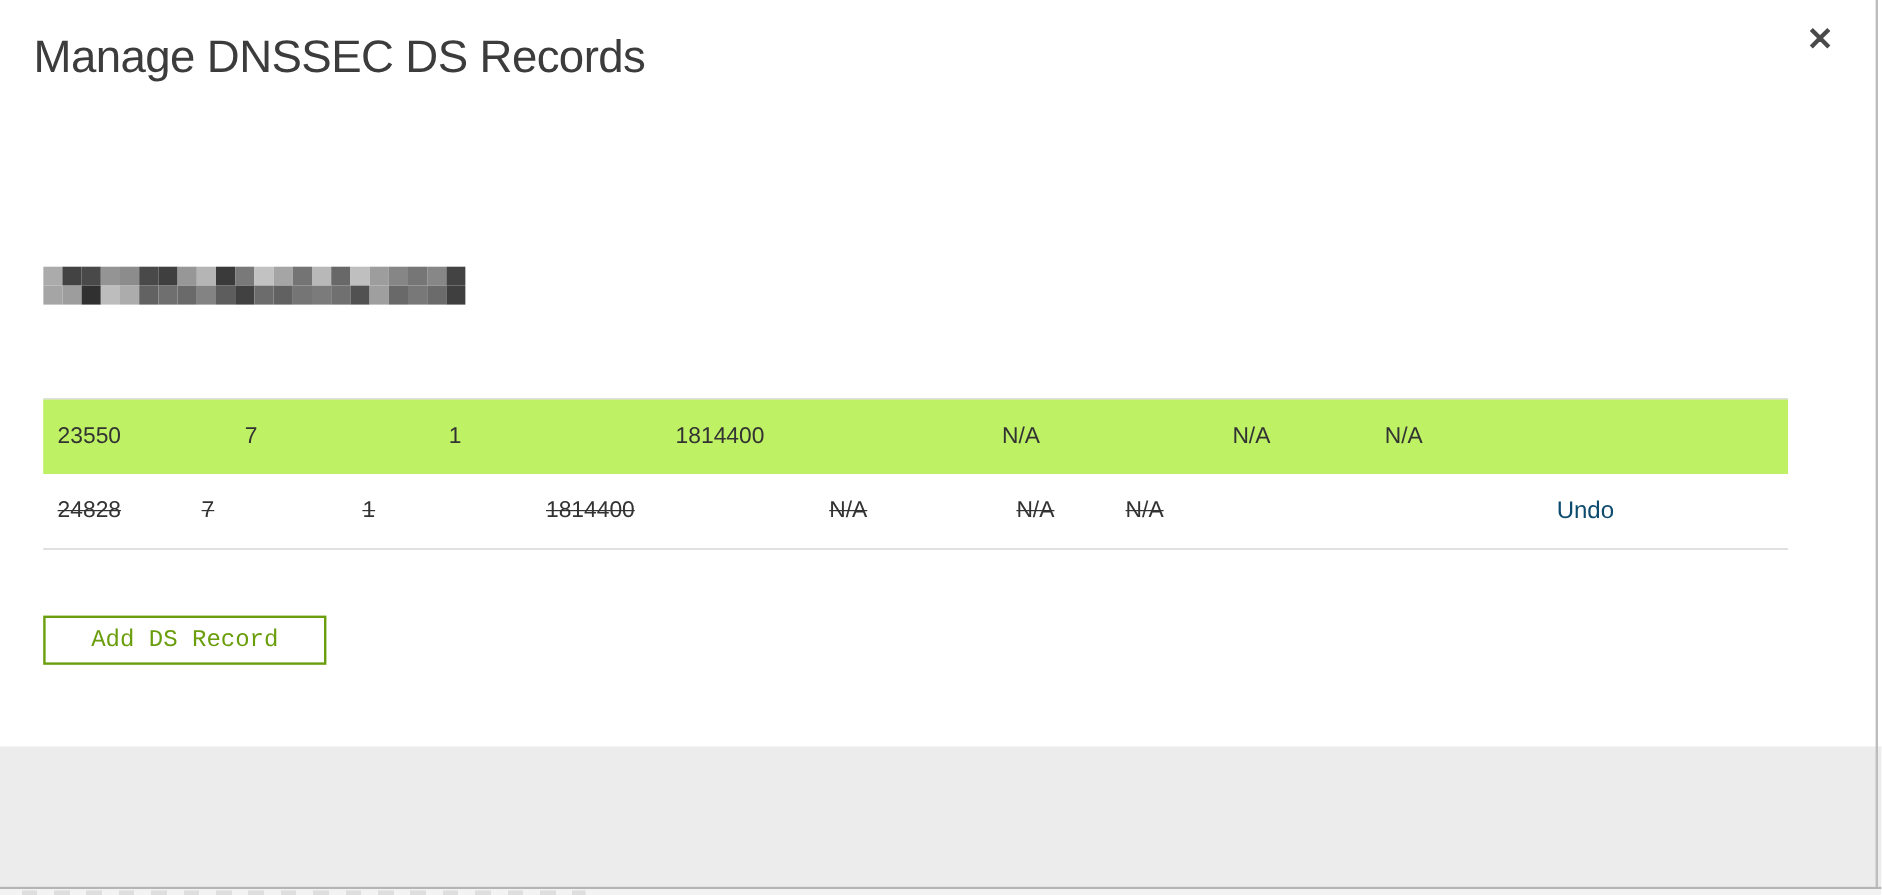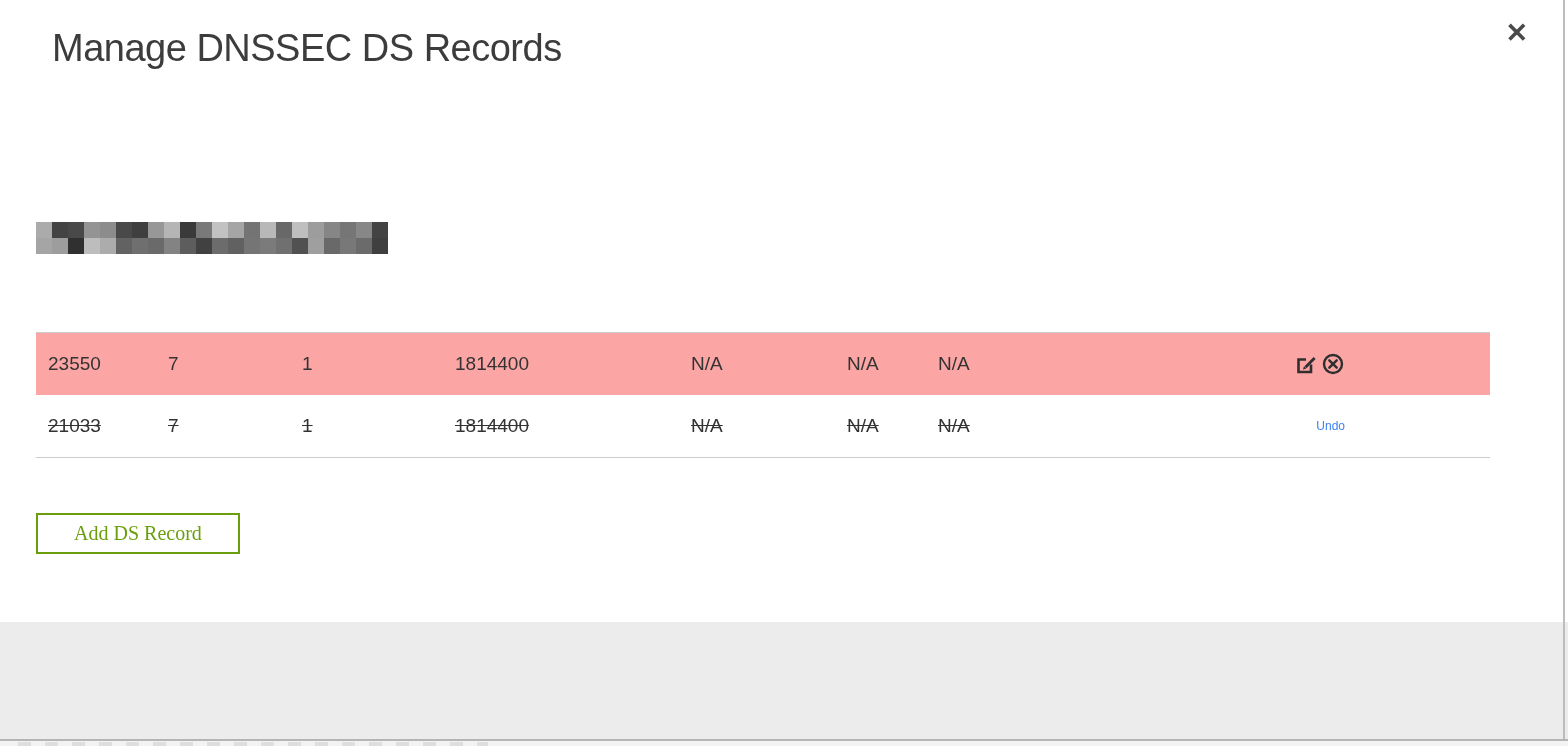--- a/index.html
+++ b/index.html
@@ -15,21 +15,21 @@
 
   
   .edge-right { position:absolute; top:0; bottom:5px; right:3px; width:2px; background:#bdbdbd; }
   .edge-bottom-line { position:absolute; left:0; right:0; top:739px; height:2px; background:#b5b5b5; }
   .below-strip { position:absolute; left:0; right:0; top:741px; height:5px; background:#f3f3f3; }
   .below-strip .smudge { position:absolute; left:18px; top:1px; width:470px; height:4px;
     background: repeating-linear-gradient(90deg, #d9d9d9 0 13px, transparent 13px 27px); opacity:.8; }
 
   
   .modal-title {
-    position:absolute; left:52px; top:27px;
+    position:absolute; left:28px; top:27px;
     font-size:38px; font-weight:400; letter-spacing:-0.5px; color:#3c3c3c;
   }
   .close-x {
     position:absolute; right:40px; top:20px;
     font-size:27px; font-weight:bold; color:#4a4a4a; cursor:pointer; line-height:1;
   }
 
   
   .mosaic {
     position:absolute; left:36px; top:222px; width:352px; height:32px;
@@ -43,31 +43,31 @@
   .ds-table { position:absolute; left:36px; top:332px; width:1454px; font-size:19px; }
   .trow {
     display:grid;
     grid-template-columns: 132px 134px 153px 236px 156px 91px 120px 165px 140px 1fr;
     align-items:center;
   }
   .trow > div:first-child { padding-left:12px; }
   .thead { height:43px; color:#333; }
   .tbody { border-top:1px solid #ccc; border-bottom:1px solid #ccc; }
   .row-data { height:62px; }
-  .row-odd  { background:#fca5a5; }
+  .row-odd  { background:#bef264;gap:36px; }
   .row-deleted .cell { text-decoration: line-through; }
   .cell-actions { display:flex; justify-content:flex-end; align-items:center; padding-right:18px; gap:3px; }
   .icon-btn { width:24px; height:24px; cursor:pointer; display:inline-flex; align-items:center; justify-content:center; }
-  .undo-link { color:#3b82f6; font-size:12px; cursor:pointer; text-decoration:none; }
+  .undo-link { color:#0c4a6e; font-size:20px; cursor:pointer; text-decoration:none; }
 
   
   .add-btn {
-    position:absolute; left:36px; top:513px; width:204px; height:41px;
+    position:absolute; left:36px; top:513px; width:236px; height:41px;
     background:#fff; border:2px solid #6a9e0c; color:#6a9e0c;
-    font-size:20px; font-family:Liberation Serif, serif;
+    font-size:20px; font-family:Liberation Mono, monospace;
     display:flex; align-items:center; justify-content:center; cursor:pointer;
   }
 
   
   .footer { position:absolute; left:0; right:0; top:622px; height:117px; background:#ececec; }
   svg { display:block; }
 </style>
 </head>
 <body>
 
@@ -147,21 +147,21 @@
           <span class="icon-btn">
             <svg width="24" height="24" viewBox="0 0 24 24" fill="none">
               <circle cx="12" cy="12" r="9" stroke="#2f2f2f" stroke-width="2.4"></circle>
               <path d="M8.3 8.3 L15.7 15.7 M15.7 8.3 L8.3 15.7" stroke="#2f2f2f" stroke-width="2.4" stroke-linecap="round"></path>
             </svg>
           </span>
         </div>
       </div>
 
       <div class="trow row-data row-deleted">
-        <div class="cell">21033</div>
+        <div class="cell">24828</div>
         <div class="cell">7</div>
         <div class="cell">1</div>
         <div class="cell">1814400</div>
         <div class="cell">N/A</div>
         <div class="cell">N/A</div>
         <div class="cell">N/A</div>
         <div class="cell"></div>
         <div class="cell-actions">
           <a class="undo-link">Undo</a>
         </div>

